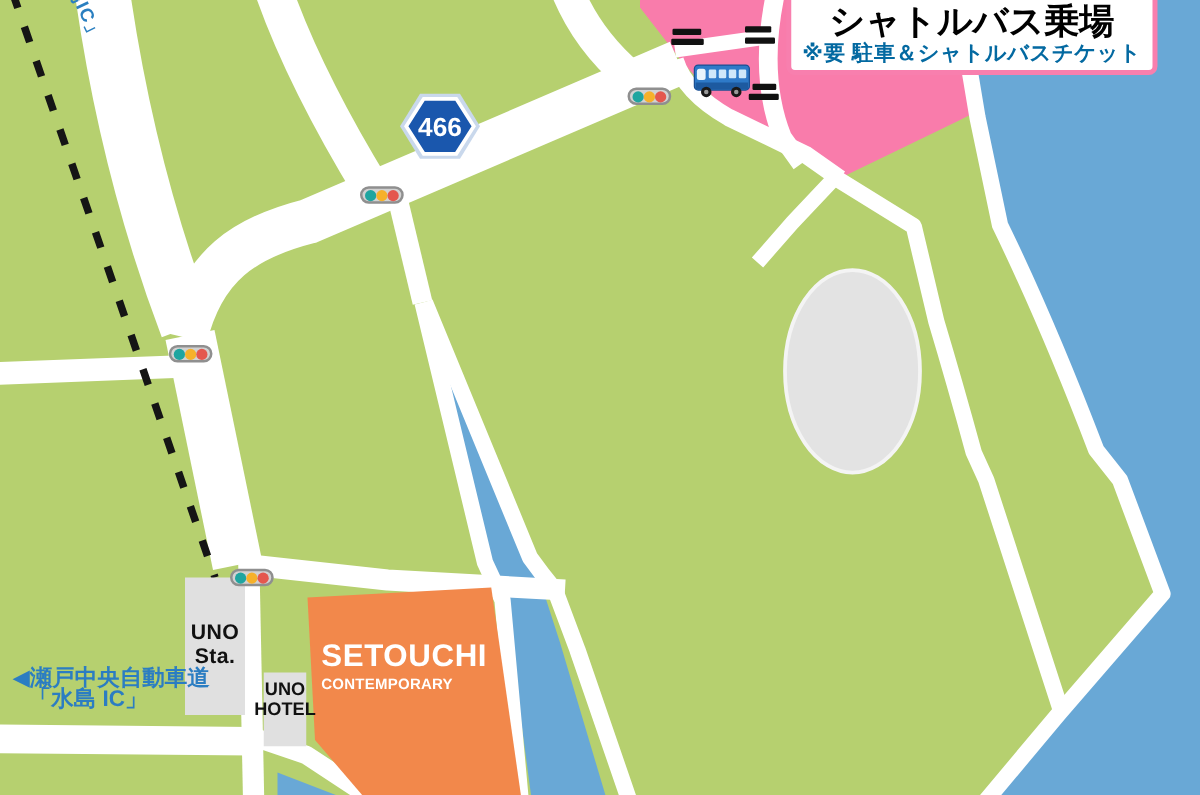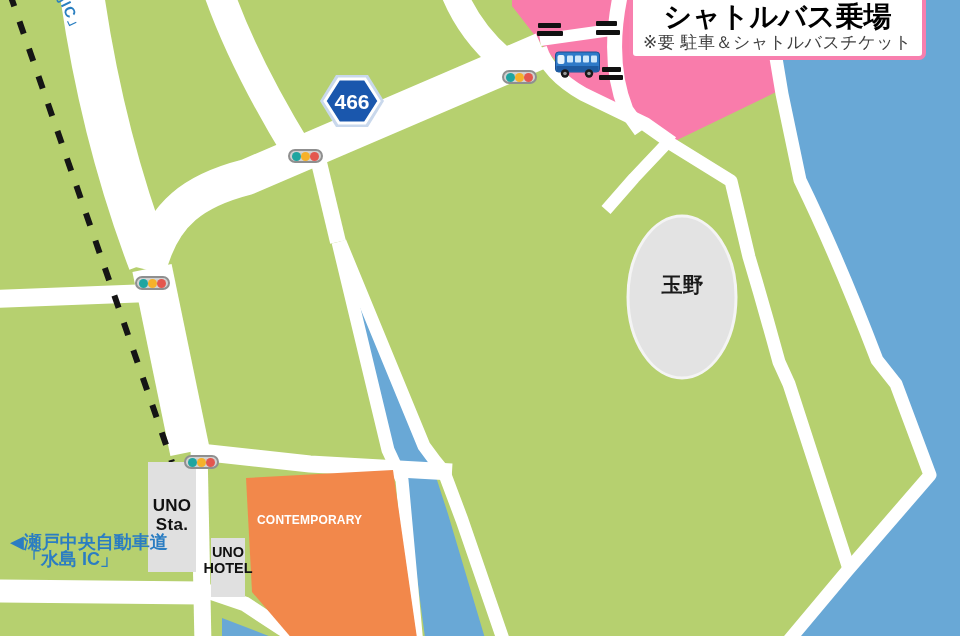--- a/index.html
+++ b/index.html
@@ -22,21 +22,21 @@
   .tlight .amber{background:#f6b12a;}
   .tlight .red{background:#e4574e;}
   
   .infobox{
     position:absolute;left:629px;top:-26px;width:297px;height:86px;
     box-sizing:border-box;background:#ffffff;border:4px solid #f87fae;
     border-radius:7px;text-align:center;overflow:hidden;
   }
   .infobox .l1{font-size:19px;line-height:26px;font-weight:bold;color:#f573ac;}
   .infobox .l2{font-size:28px;line-height:26px;font-weight:bold;color:#000000;}
-  .infobox .l3{font-size:17px;line-height:25px;font-weight:normal;color:#404040;letter-spacing:.5px;}
+  .infobox .l3{font-size:17px;line-height:25px;font-weight:bold;color:#0369a1;letter-spacing:.5px;}
   
   .ic-frag{
     left:66px;top:-16px;transform:rotate(64deg);transform-origin:0 0;
     color:#2a7fc0;font-weight:bold;font-size:15px;letter-spacing:1px;
   }
   .expwy{left:10px;top:534px;color:#2b7dc2;font-weight:bold;font-size:18px;line-height:17px;}
   .expwy .ln2{padding-left:13px;}
   .sta-label{left:148px;top:496px;width:48px;text-align:center;color:#111;
     font-weight:bold;font-size:17px;line-height:19px;letter-spacing:.3px;}
   .hotel-label{left:202px;top:544px;width:52px;text-align:center;color:#111;
@@ -160,20 +160,20 @@
     <div>UNO</div>
     <div>Sta.</div>
   </div>
 
   <div class="overlay hotel-label">
     <div>UNO</div>
     <div>HOTEL</div>
   </div>
 
   <div class="overlay venue-label">
+    <div class="ln1">SETOUCHI</div>
     <div class="ln2">CONTEMPORARY</div>
   </div>
 
   <div class="overlay stadium-label">
-    <div>玉野</div>
   </div>
 
 </div>
 
 </body></html>

